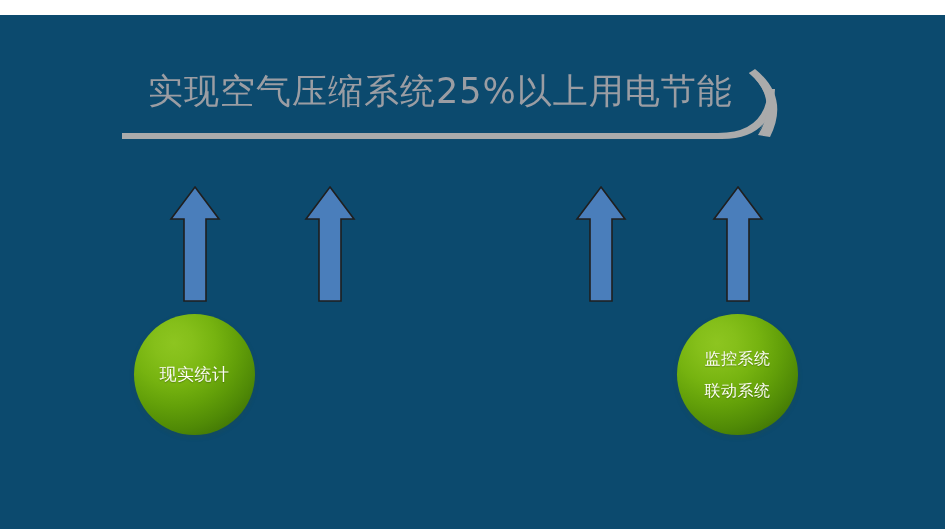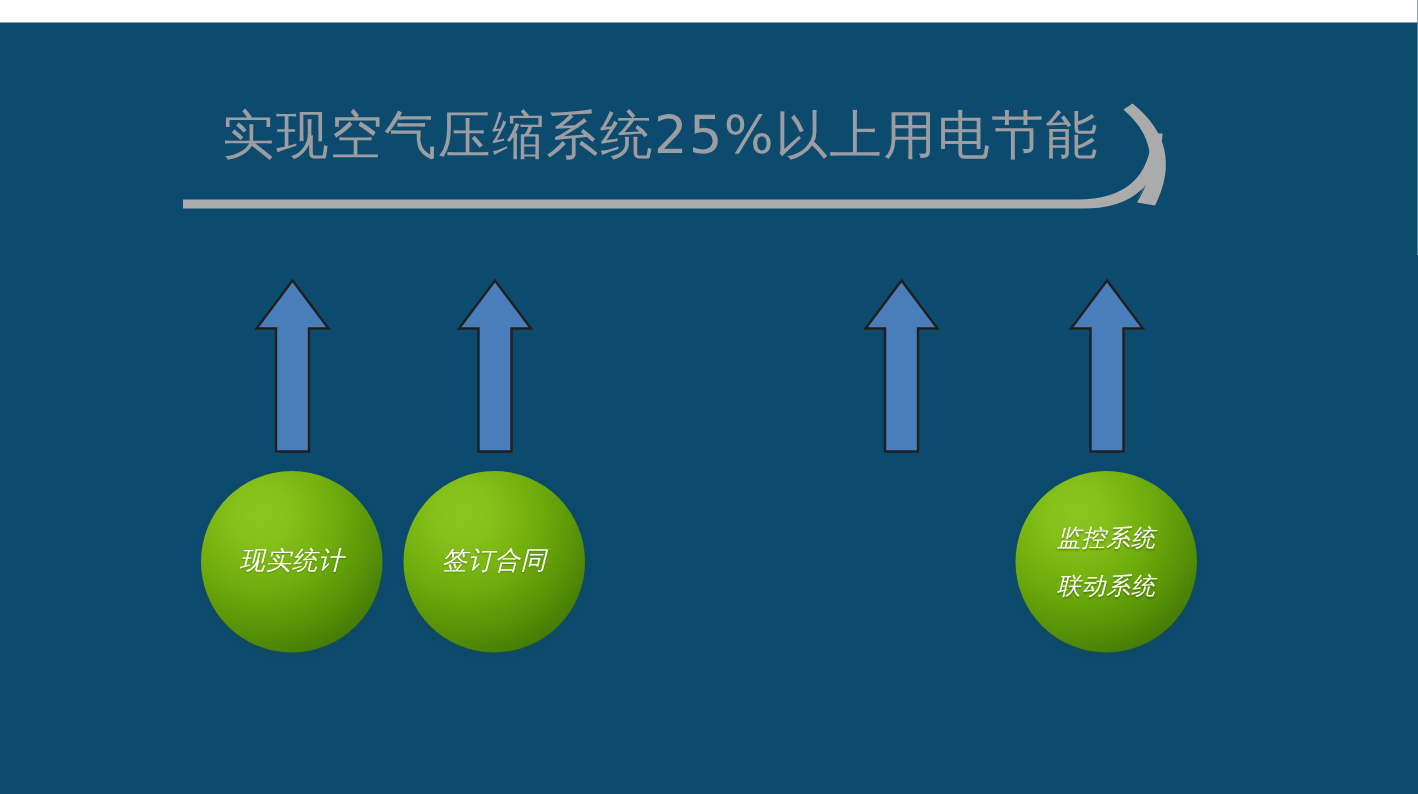--- a/index.html
+++ b/index.html
@@ -57,21 +57,20 @@
     font-weight: 400;
   }
 
   
   #steps-row {
     position: absolute;
     left: 0;
     top: 0;
     width: 945px;
     height: 436px;
-    font-style: italic;
   }
 
   .step {
     position: absolute;
     top: 168px;
     width: 126px;
     height: 256px;
   }
 
   .step-arrow {
@@ -160,23 +159,20 @@
         <span class="step-label">现实统计</span>
       </div>
     </div>
 
     <div class="step" style="left:266px">
       <div class="step-arrow">
         <svg viewBox="0 0 52 118">
           <polygon points="26,2 50,34 37,34 37,116 15,116 15,34 2,34" fill="#4a7ebb" stroke="#1f1f1f" stroke-width="1.6" stroke-linejoin="miter"></polygon>
         </svg>
       </div>
-      <div class="step-circle">
-        <span class="step-label">签订合同</span>
-      </div>
     </div>
 
 
     <div class="step" style="left:537px">
       <div class="step-arrow">
         <svg viewBox="0 0 52 118">
           <polygon points="26,2 50,34 37,34 37,116 15,116 15,34 2,34" fill="#4a7ebb" stroke="#1f1f1f" stroke-width="1.6" stroke-linejoin="miter"></polygon>
         </svg>
       </div>
     </div>

